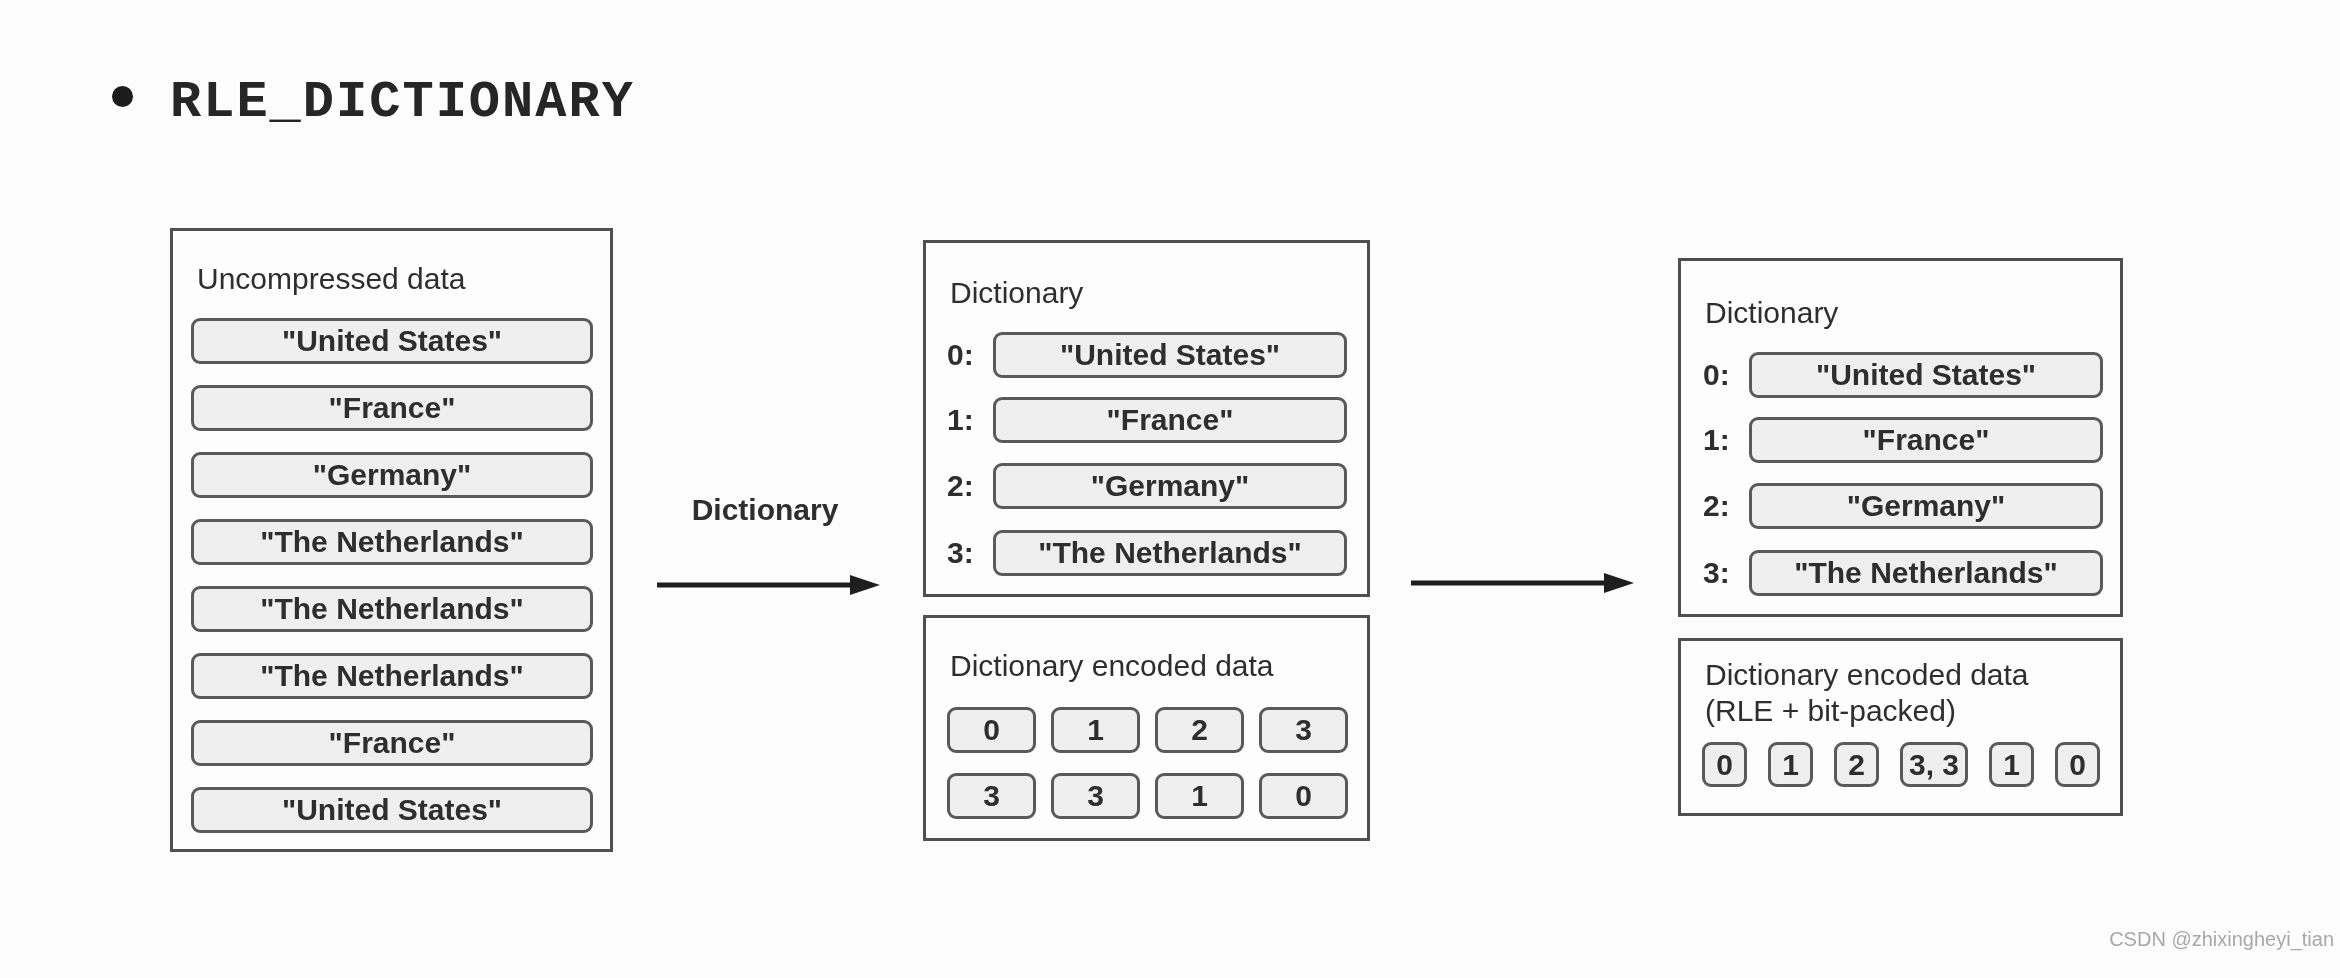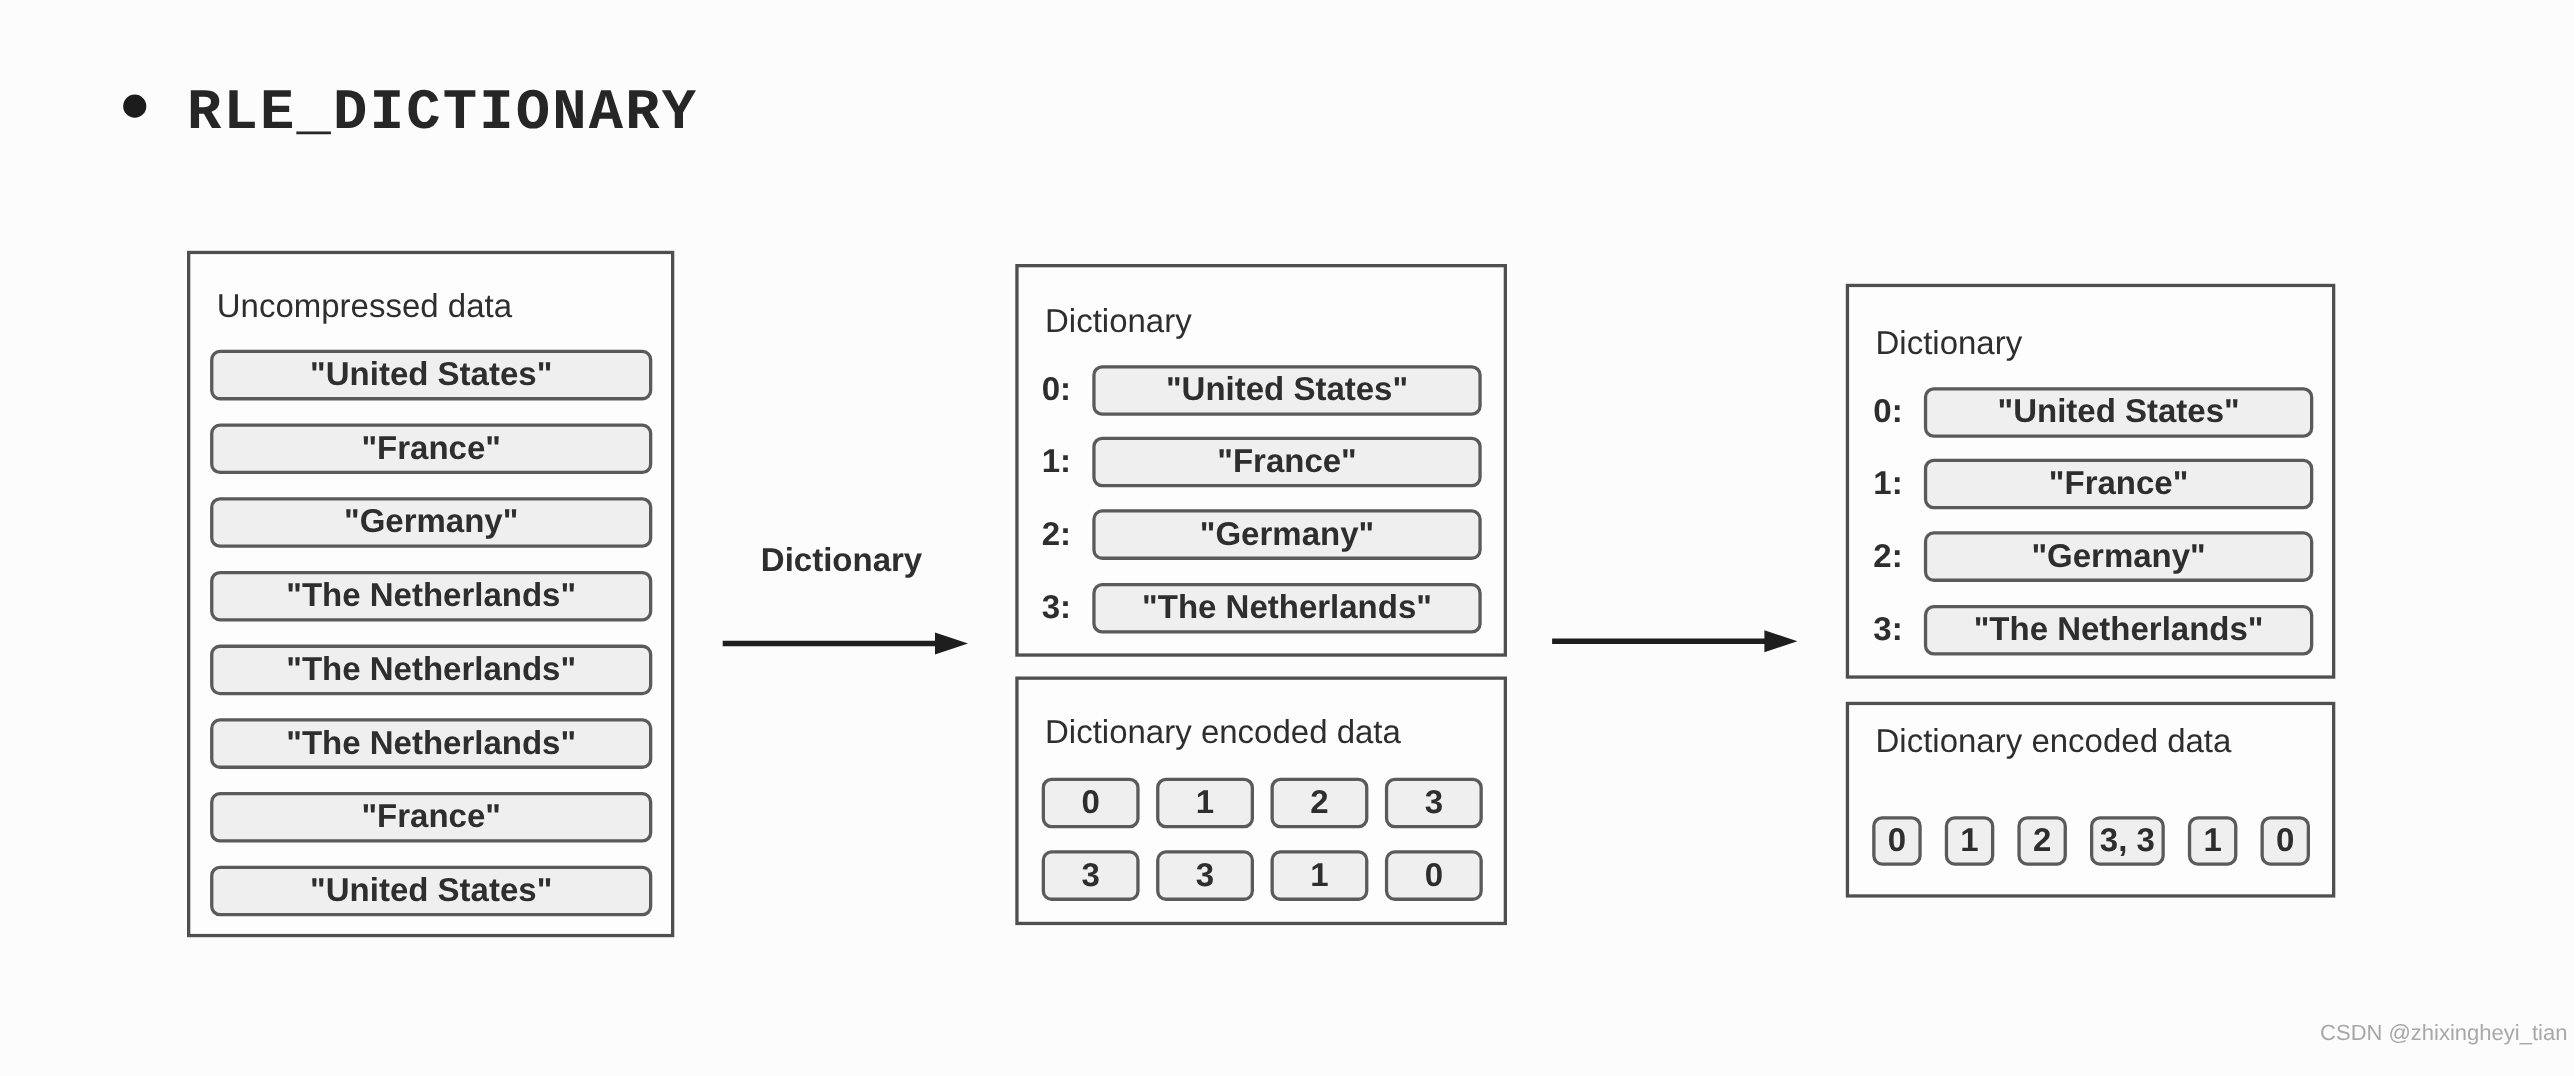--- a/index.html
+++ b/index.html
@@ -137,20 +137,21 @@
     </div>
     <div class="dict-row" style="left:22px;right:17px;top:289px;">
       <span class="dict-index" style="width:46px;">3:</span>
       <span class="dict-pill">"The Netherlands"</span>
     </div>
   </section>
 
   <section class="box" style="left:1678px;top:638px;width:445px;height:178px;">
     <div class="box-label" style="left:24px;top:16px;">
       <div>Dictionary encoded data</div>
+      <div>(RLE + bit-packed)</div>
     </div>
     <div class="cell-row" style="left:21px;top:101px;gap:21px;">
       <span class="cell" style="width:45px;height:45px;">0</span>
       <span class="cell" style="width:45px;height:45px;">1</span>
       <span class="cell" style="width:45px;height:45px;">2</span>
       <span class="cell" style="width:68px;height:45px;">3, 3</span>
       <span class="cell" style="width:45px;height:45px;">1</span>
       <span class="cell" style="width:45px;height:45px;">0</span>
     </div>
   </section>

